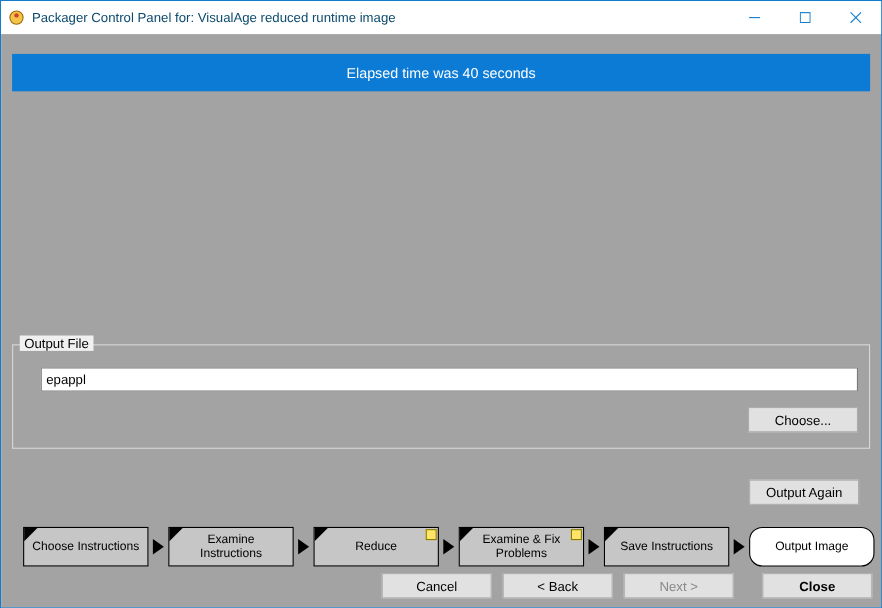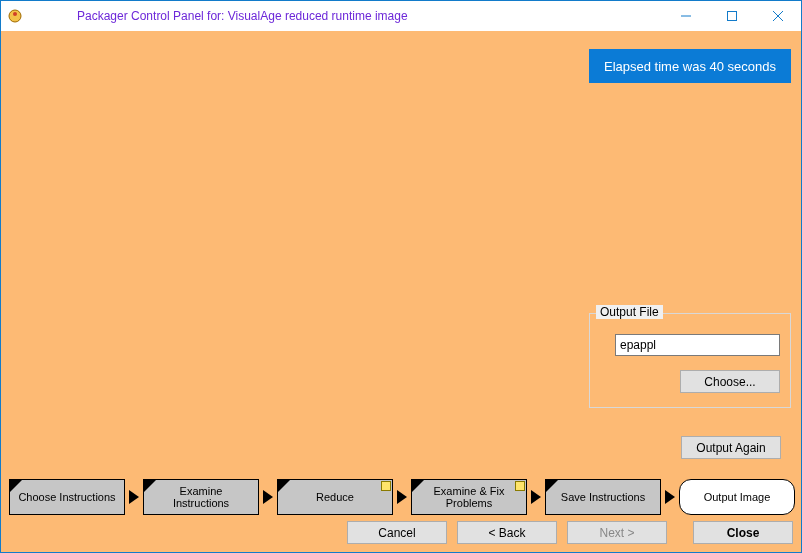--- a/index.html
+++ b/index.html
@@ -23,38 +23,37 @@
   }
   .titlebar .title-text { flex: 1; font-size: 12px; }
   .winbtns { display: flex; height: 100%; }
   .winbtn {
     width: 46px; height: 100%;
     display: flex; align-items: center; justify-content: center;
     color: #127bca;
   }
   .titlebar { background:#fff; border-bottom:0; }
   .titlebar, .winbtn { }
-  .titlebar { color:#6d28d9;gap:48px; }
+  .titlebar { color:#0c4a6e; }
   
   
   .menubar {
     height: 18px; padding: 0 4px;
     display: flex; align-items: center;
     border-bottom: 1px solid #fff;
     font-size: 12px;
   }
   .menubar span { text-decoration: underline; text-decoration-color: transparent; }
   .menubar .menu-item { padding: 0 2px; }
   .menubar .menu-item .ul { text-decoration: underline; }
   
   .client {
-    flex: 1; background: #fdba74;
+    flex: 1; background: #a3a3a3;
     display: flex; flex-direction: column;
     padding: 0;
-    align-items: flex-end;
   }
   .content-area {
     flex: 1;
     margin: 10px;
     display: flex; flex-direction: column;
   }
   .banner {
     background: #0b7bd6;
     color: #fff;
     height: 34px;

